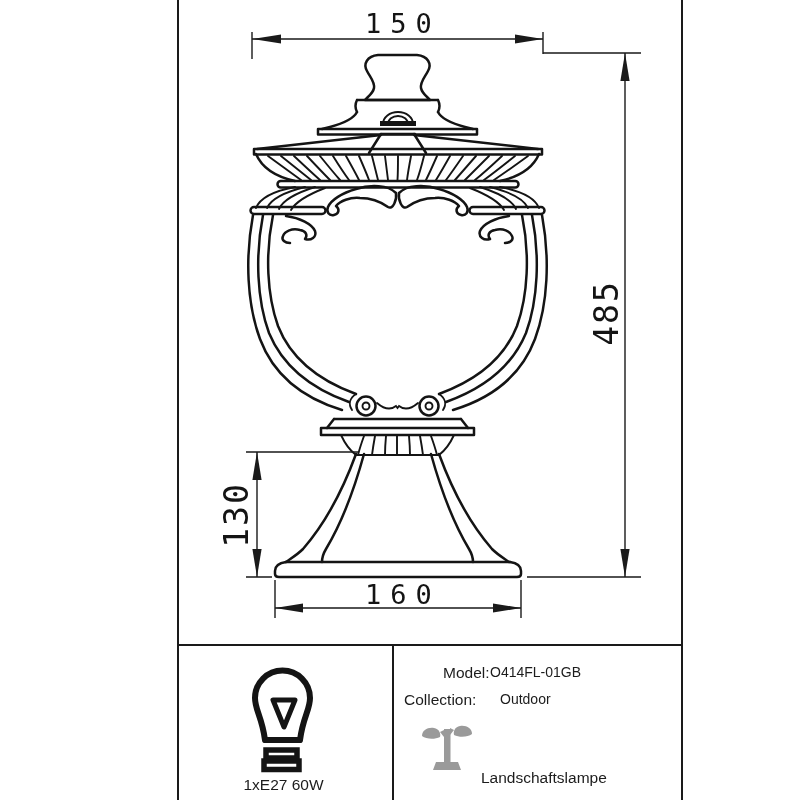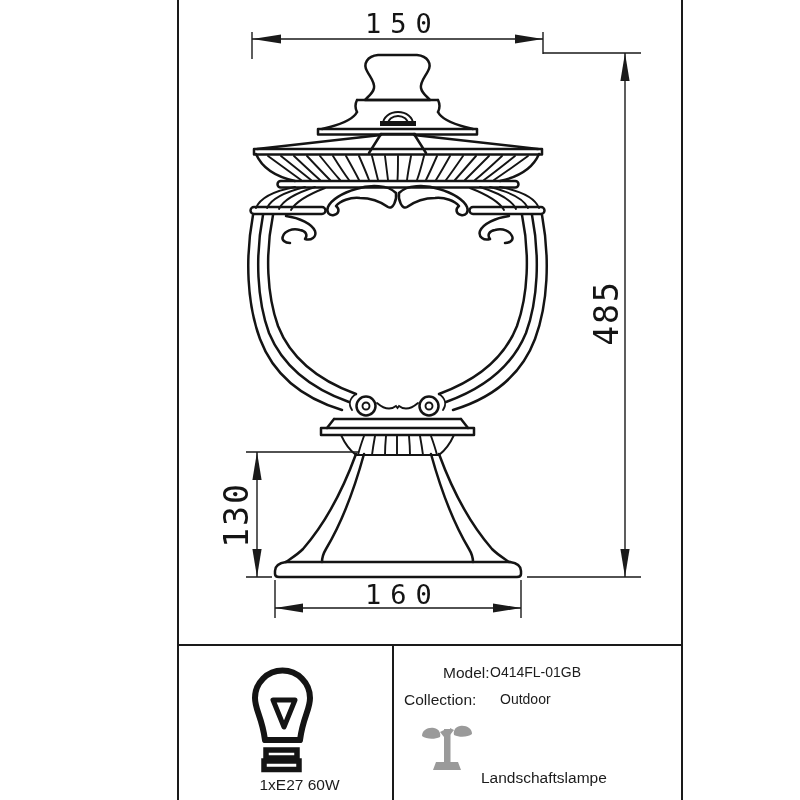--- a/index.html
+++ b/index.html
@@ -11,21 +11,21 @@
   .frame-line{position:absolute;background:#1a1a1a;}
   #drawing-svg{position:absolute;left:0;top:0;}
   .lamp-stroke{fill:none;stroke:#141414;stroke-width:2.5;stroke-linecap:round;stroke-linejoin:round;}
   .lamp-thin{fill:none;stroke:#141414;stroke-width:1.9;stroke-linecap:round;}
   .dim-line{fill:none;stroke:#1a1a1a;stroke-width:1.4;}
   .dim-arrow{fill:#1a1a1a;stroke:none;}
   .dim-text-h{font-family:"DejaVu Sans Mono", monospace;font-size:27px;letter-spacing:9px;fill:#141414;}
   .dim-text-v{font-family:"DejaVu Sans Mono", monospace;font-size:33px;letter-spacing:2px;fill:#141414;}
   .panel-label{position:absolute;font-size:15.5px;line-height:1.2;}
   .panel-value{position:absolute;font-size:14px;line-height:1.2;}
-  .bulb-caption{position:absolute;left:193px;top:776px;width:213px;text-align:center;font-size:15.5px;}
+  .bulb-caption{position:absolute;left:177px;top:776px;width:213px;text-align:center;font-size:15.5px;}
   .category-label{position:absolute;left:481px;top:741px;font-size:15.5px;margin-top:28px;}
 </style>
 </head>
 <body>
 
 <svg id="drawing-svg" width="800" height="800" viewBox="0 0 800 800">
 
   <g id="half">
 
     <path class="lamp-stroke" d="M381,135 L257,149"></path>

